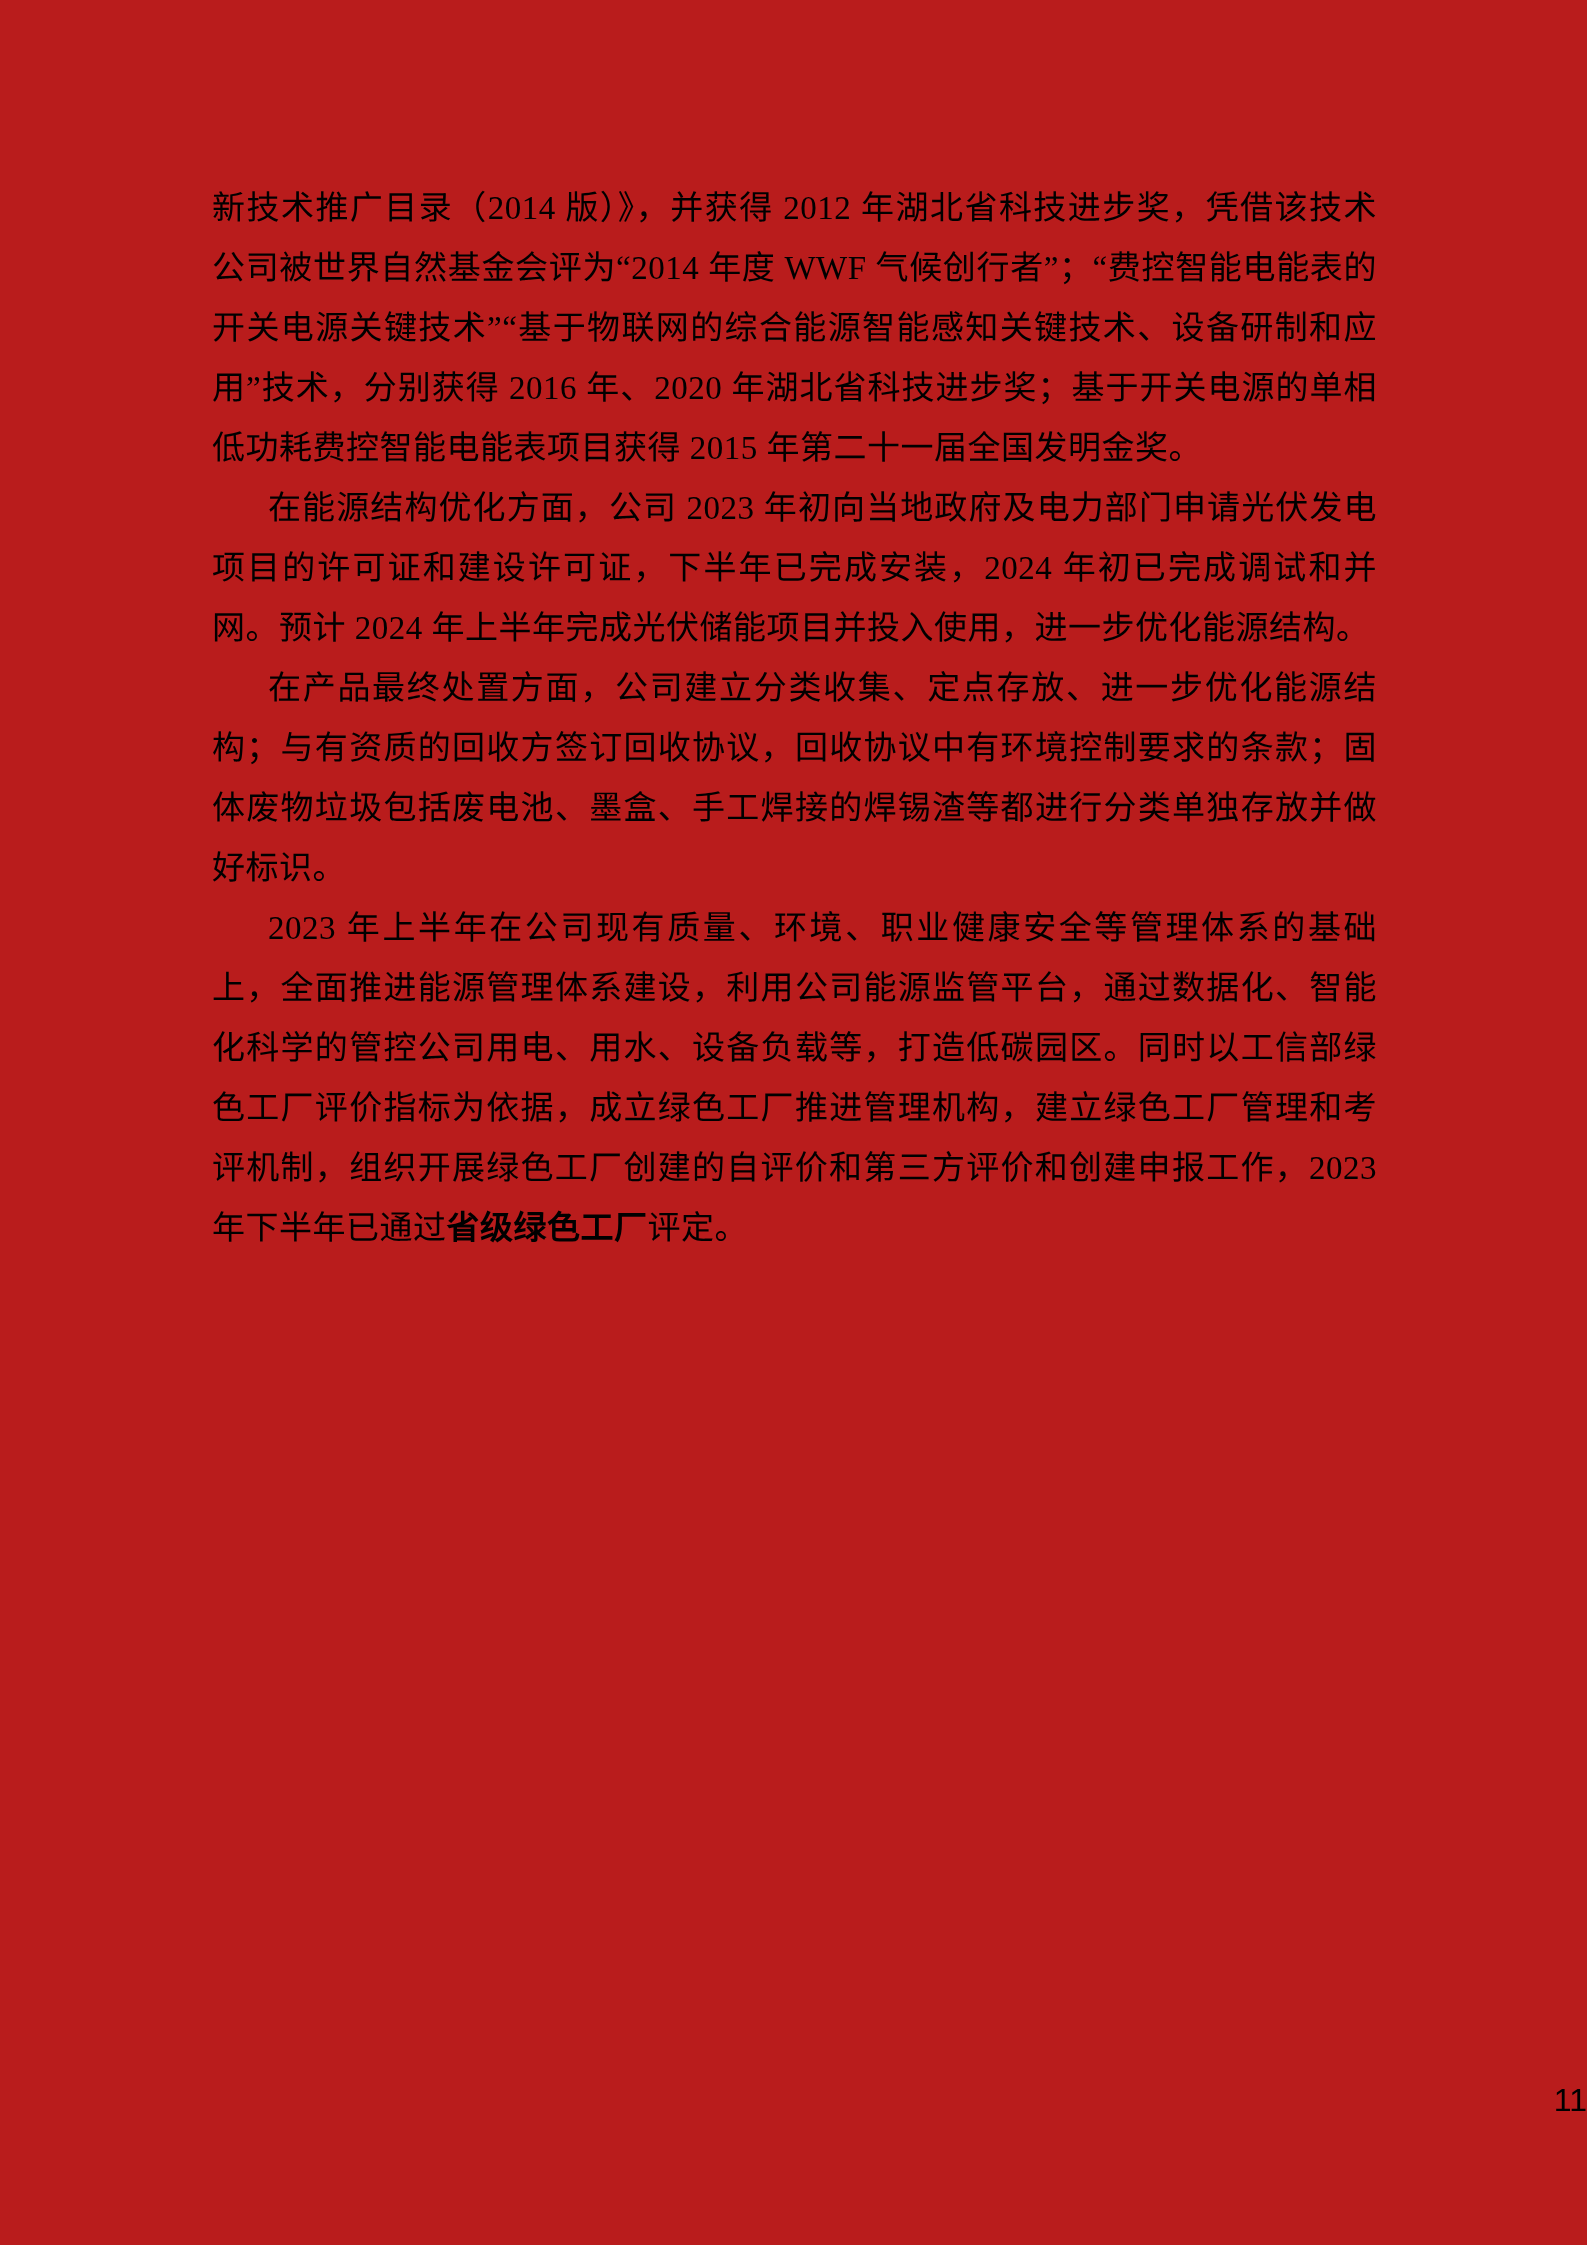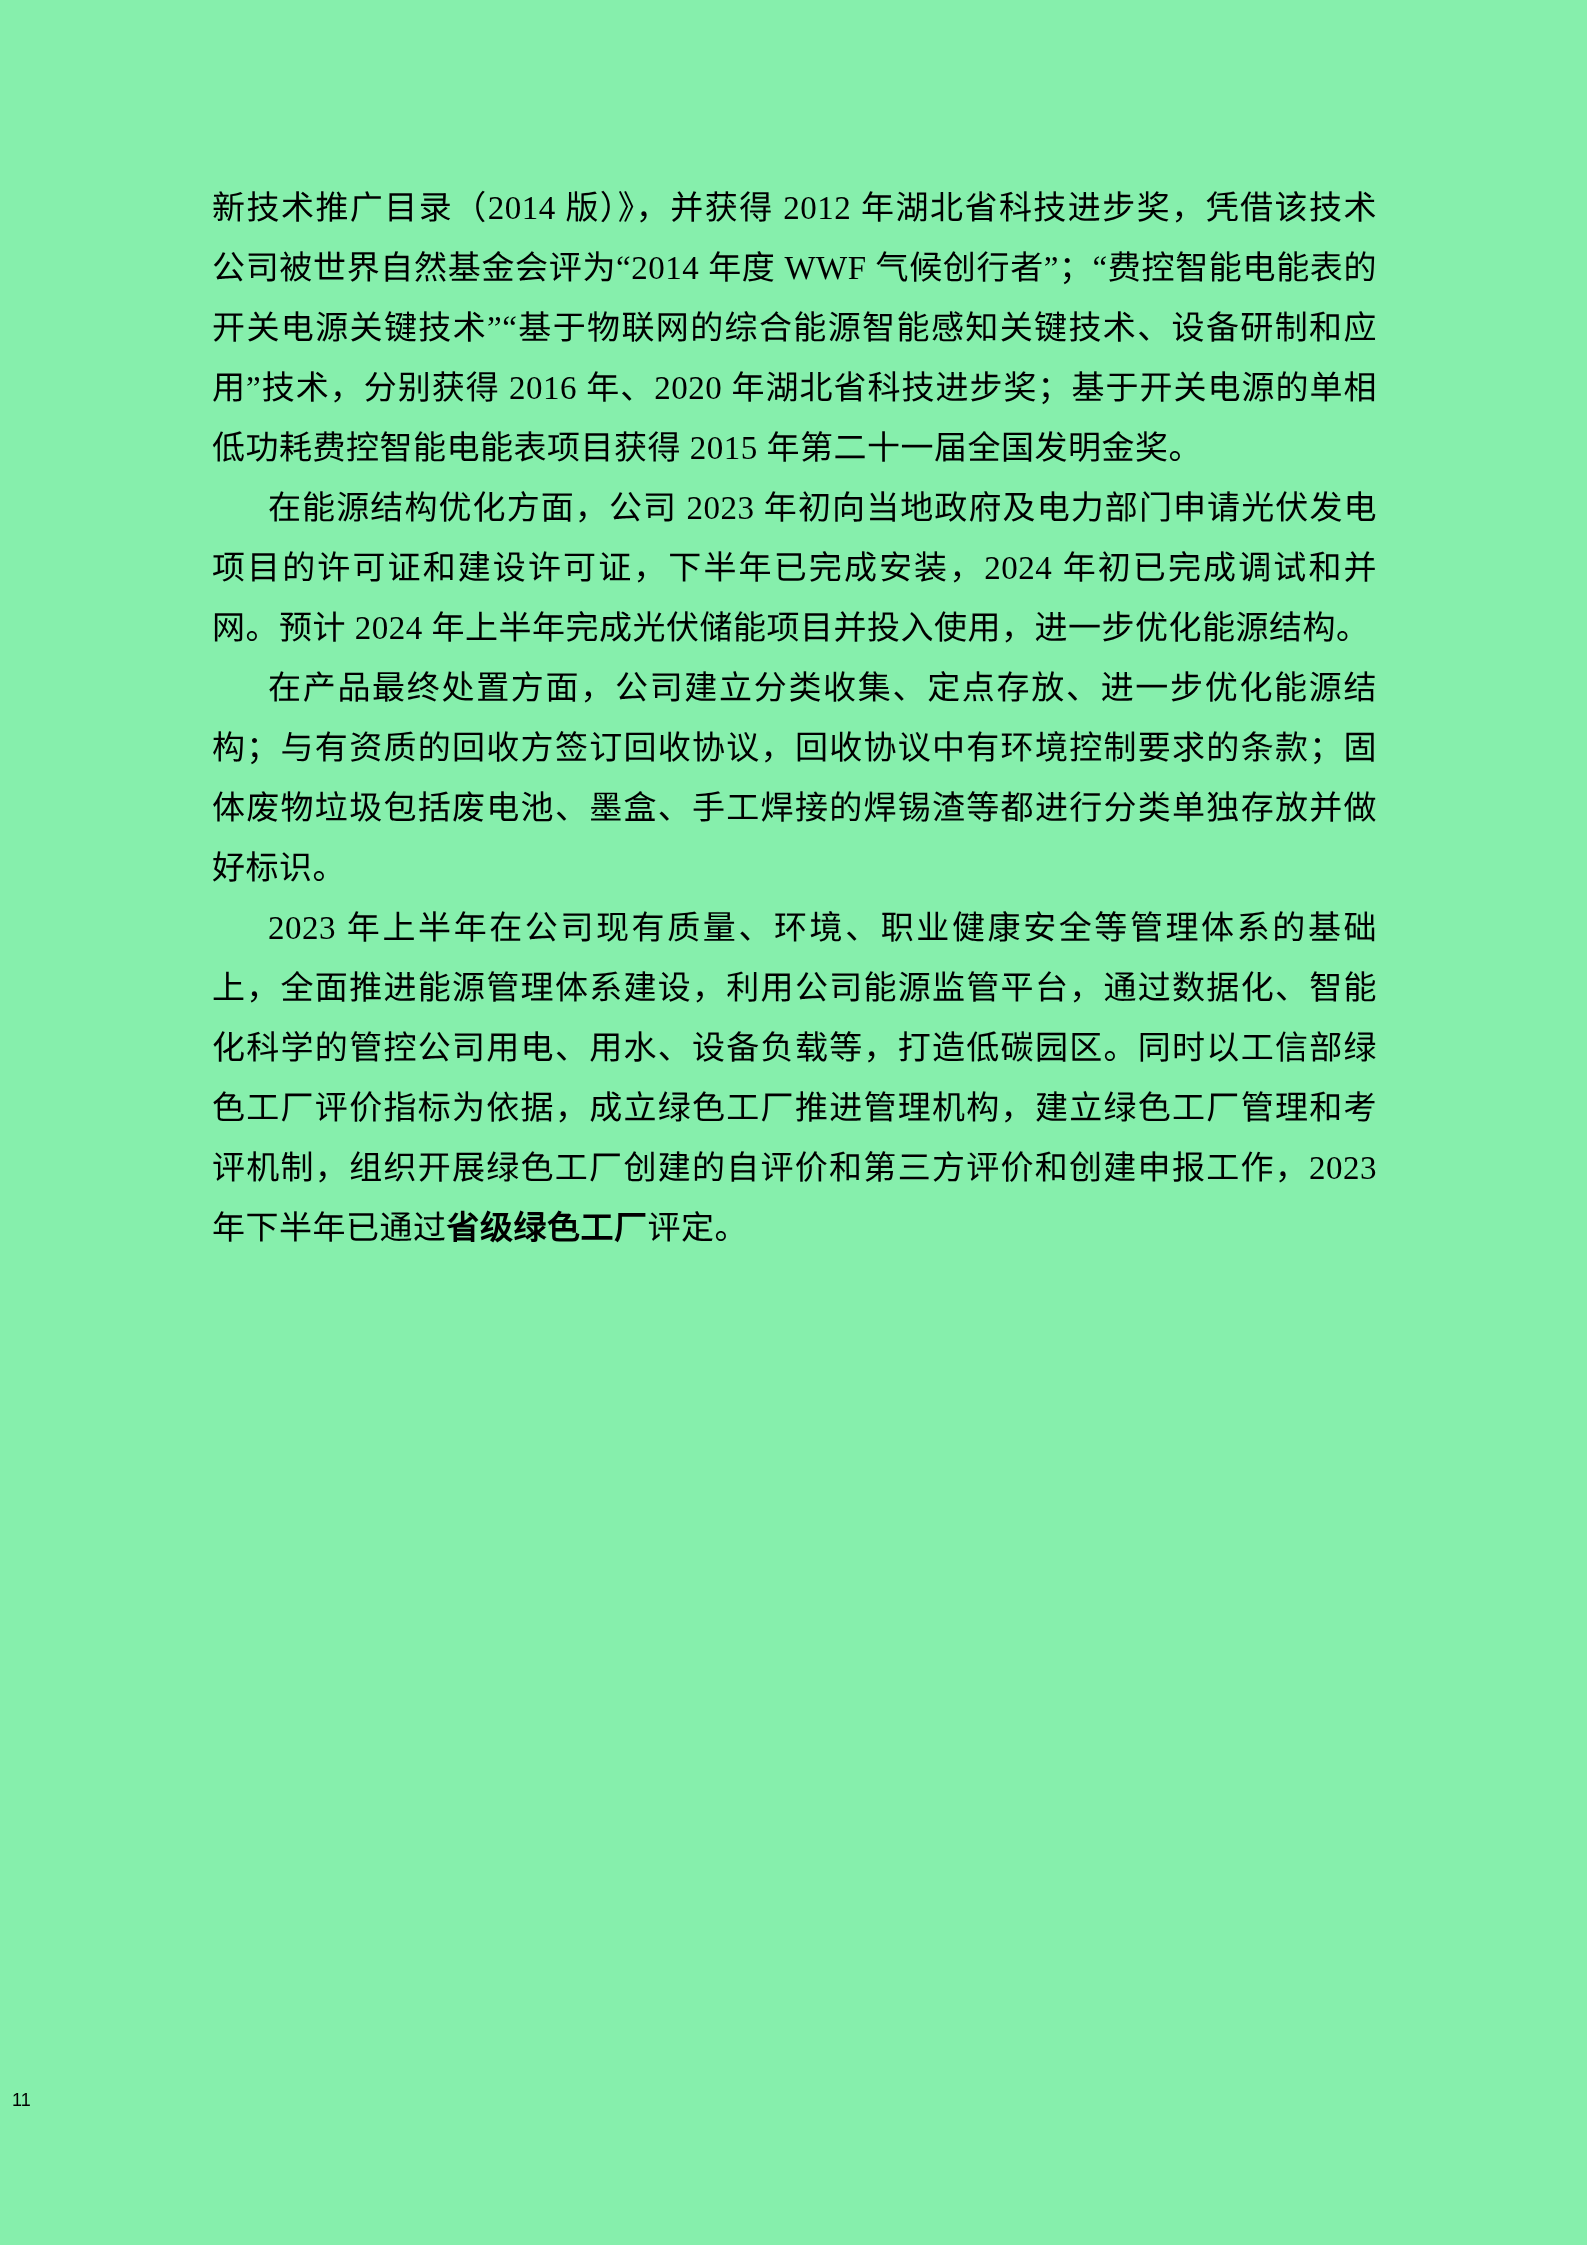--- a/index.html
+++ b/index.html
@@ -4,21 +4,21 @@
 <style>
   html, body {
     margin: 0;
     padding: 0;
     background: #ffffff;
   }
   .page {
     position: relative;
     width: 1587px;
     height: 2245px;
-    background: #86efac;
+    background: #b91c1c;
     color: #000000;
     font-family: "Liberation Serif", "DejaVu Serif", serif;
     overflow: hidden;
   }
   .content {
     position: absolute;
     left: 212px;
     top: 178px;
     width: 1165px;
   }
@@ -34,26 +34,26 @@
   }
   .para.no-indent {
     text-indent: 0;
   }
   .para b {
     font-weight: bold;
     margin-top: 40px;
   }
   .footer {
     position: absolute;
-    left: 12px;
+    left: 1px;
     right: 0;
     top: 2082px;
-    text-align: left;
+    text-align: right;
     font-family: "Liberation Sans", "DejaVu Sans", sans-serif;
-    font-size: 18px;
+    font-size: 32px;
     line-height: 36px;
     color: #000000;
   }
 </style>
 </head>
 <body>
 
 <div class="page">
   <div class="content">
 

